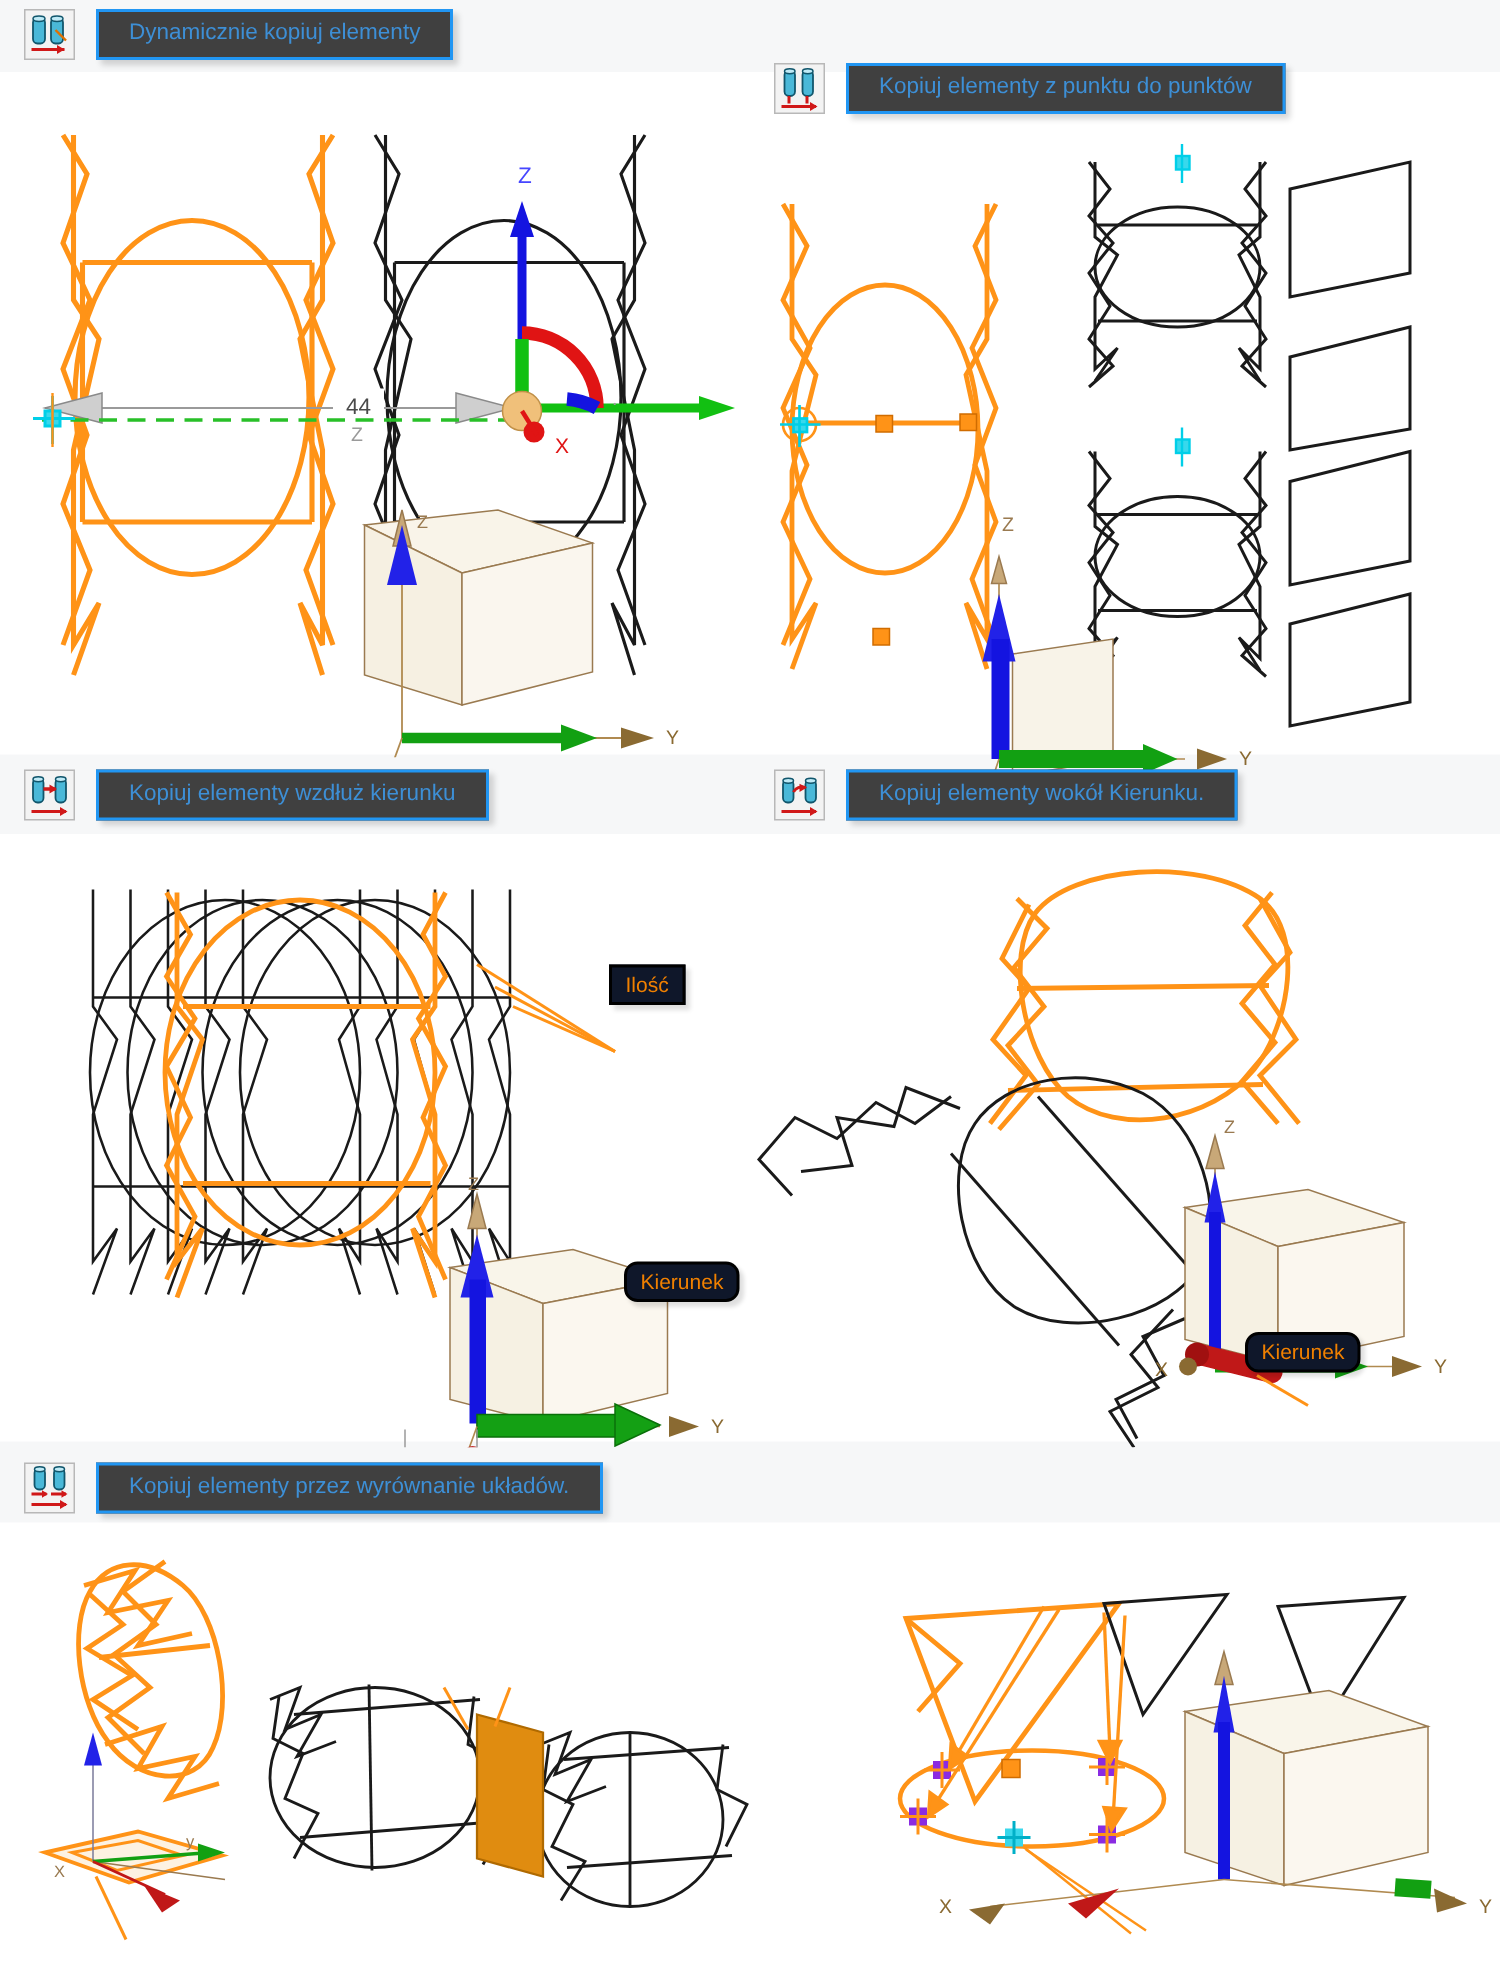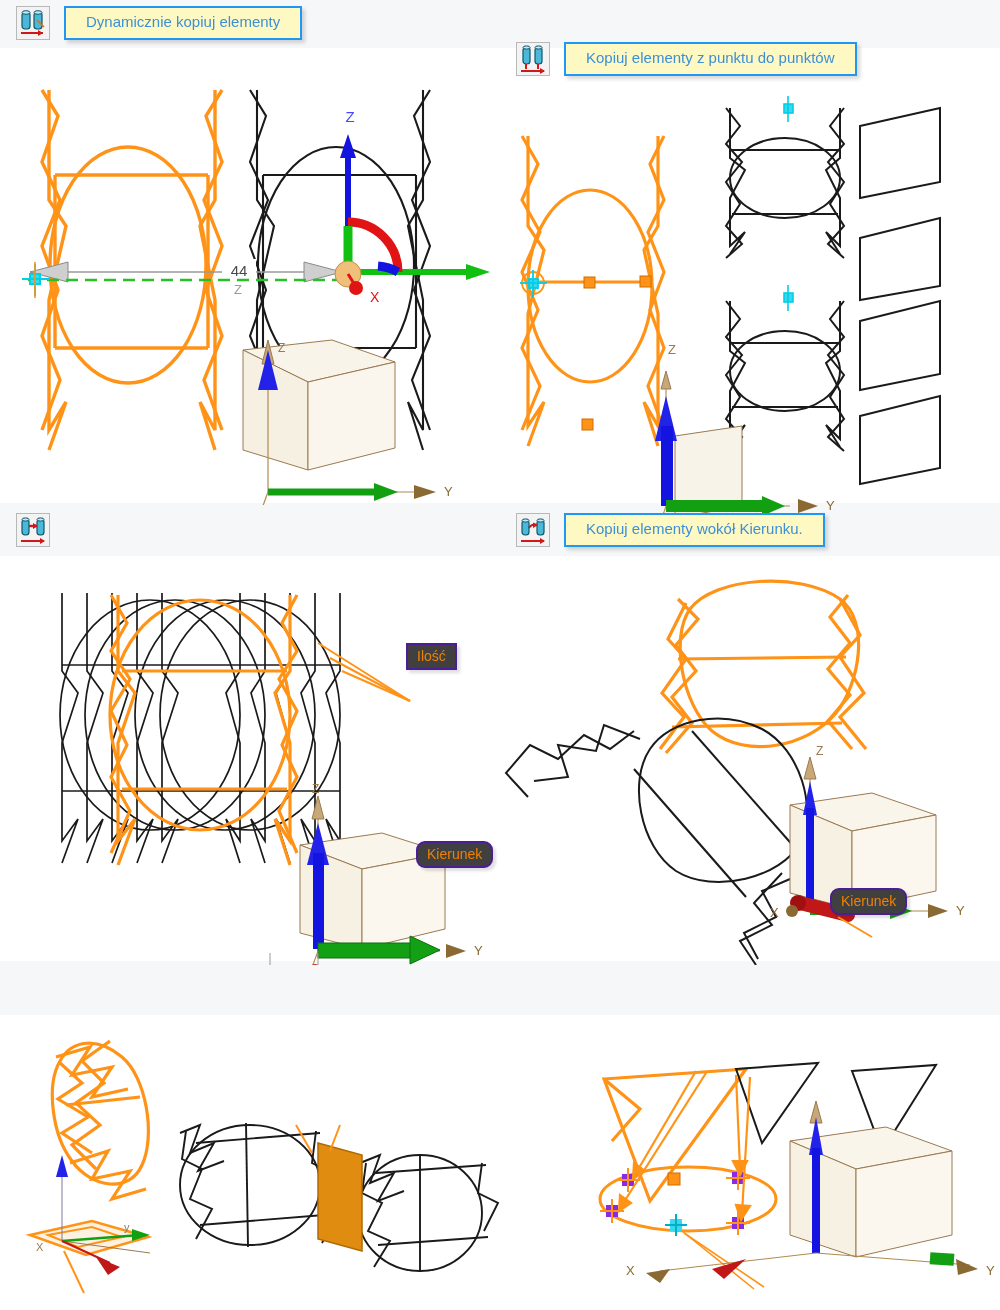--- a/index.html
+++ b/index.html
@@ -17,36 +17,36 @@
   .panel{position:absolute;}
   .panel-head{position:absolute;display:flex;align-items:center;}
   .cmd-icon{
     width:34px;height:34px;border:1px solid #b8b8b8;background:#f3f3f3;
     box-sizing:border-box;position:relative;flex:0 0 auto;
   }
   .cmd-icon svg{display:block;}
   .title-box{
     margin-left:14px;
     border:2px solid #2196f3;
-    background:#fef9c3;
+    background:#404040;
     color:#3d8fd6;
     font-size:15px;
     padding:6px 20px 7px 20px;
     box-shadow:3px 3px 4px rgba(0,0,0,.16);
     white-space:nowrap;
     line-height:1.1;
   }
   .canvas{position:absolute;overflow:hidden;}
   .canvas svg{display:block;}
   
   .callout{
     position:absolute;
-    border:2px solid #4c1d95;
+    border:2px solid #000000;
     color:#f08000;
-    background:#404040;
+    background:#0f172a;
     font-size:14px;
     padding:3px 9px 4px 9px;
     white-space:nowrap;
     box-shadow:3px 3px 3px rgba(0,0,0,.13);
     line-height:1.15;
   }
   .callout.round{border-radius:9px;font-weight:normal;}
 </style>
 </head>
 <body>
@@ -260,20 +260,21 @@
           <rect x="5" y="5" width="7" height="16" rx="3" fill="#4ab8d8" stroke="#11566c" stroke-width="1.2"></rect>
           <ellipse cx="8.5" cy="5.5" rx="3.5" ry="1.6" fill="#bfeaf6" stroke="#11566c" stroke-width="1"></ellipse>
           <rect x="20" y="5" width="7" height="16" rx="3" fill="#4ab8d8" stroke="#11566c" stroke-width="1.2"></rect>
           <ellipse cx="23.5" cy="5.5" rx="3.5" ry="1.6" fill="#bfeaf6" stroke="#11566c" stroke-width="1"></ellipse>
           <path d="M12 12 L20 12" stroke="#d01818" stroke-width="2.4"></path>
           <path d="M21 12 l-5 -3 v6 z" fill="#d01818"></path>
           <path d="M4 27 L27 27" stroke="#d01818" stroke-width="2"></path>
           <path d="M28 27 l-5 -3 v6 z" fill="#d01818"></path>
         </svg>
       </div>
+      <div class="title-box">Kopiuj elementy wzdłuż kierunku</div>
     </div>
 
     <div class="canvas" style="left:0;top:48px;width:500px;height:412px;">
       <svg width="500" height="412" viewBox="0 0 500 412">
 
         <g fill="none" stroke="#1a1a1a" stroke-width="1.7">
           <ellipse cx="150" cy="162" rx="90" ry="115"></ellipse>
           <ellipse cx="175" cy="162" rx="90" ry="115"></ellipse>
           <ellipse cx="200" cy="162" rx="90" ry="115"></ellipse>
           <ellipse cx="225" cy="162" rx="90" ry="115"></ellipse>
@@ -411,20 +412,37 @@
           <path d="M372 384 L338 364" stroke="#ff9317" stroke-width="2" fill="none"></path>
         </g>
       </svg>
     </div>
 
     <div class="callout round" style="left:330px;top:383px;">Kierunek</div>
   </div>
 
   <div class="panel" style="left:0;top:965px;width:500px;height:345px;">
 
+    <div class="panel-head" style="left:16px;top:10px;">
+      <div class="cmd-icon">
+        <svg width="32" height="32" viewBox="0 0 32 32">
+          <rect x="6" y="3" width="7" height="14" rx="3" fill="#4ab8d8" stroke="#11566c" stroke-width="1.2"></rect>
+          <ellipse cx="9.5" cy="3.5" rx="3.5" ry="1.6" fill="#bfeaf6" stroke="#11566c" stroke-width="1"></ellipse>
+          <rect x="19" y="3" width="7" height="14" rx="3" fill="#4ab8d8" stroke="#11566c" stroke-width="1.2"></rect>
+          <ellipse cx="22.5" cy="3.5" rx="3.5" ry="1.6" fill="#bfeaf6" stroke="#11566c" stroke-width="1"></ellipse>
+          <path d="M4 20 L14 20" stroke="#d01818" stroke-width="2"></path>
+          <path d="M15 20 l-4 -2.5 v5 z" fill="#d01818"></path>
+          <path d="M17 20 L27 20" stroke="#d01818" stroke-width="2"></path>
+          <path d="M28 20 l-4 -2.5 v5 z" fill="#d01818"></path>
+          <path d="M4 27 L27 27" stroke="#d01818" stroke-width="2"></path>
+          <path d="M28 27 l-5 -3 v6 z" fill="#d01818"></path>
+        </svg>
+      </div>
+      <div class="title-box">Kopiuj elementy przez wyrównanie układów.</div>
+    </div>
 
     <div class="canvas" style="left:0;top:48px;width:500px;height:297px;">
       <svg width="500" height="297" viewBox="0 0 500 297">
 
         <g fill="none" stroke="#ff9317" stroke-width="3.2">
           <path d="M60 48 C 46 72, 52 122, 72 148 C 92 176, 130 180, 142 152 C 156 122, 146 64, 122 44 C 98 24, 72 26, 60 48 Z"></path>
           <path d="M56 44 L90 34 L72 62 L112 54 L92 84 L128 76"></path>
           <path d="M60 50 L82 70 L58 86 L88 104 L62 120 L92 140"></path>
           <path d="M110 28 L82 48 L104 70 L76 90 L100 112 L72 132 L96 156"></path>
           <path d="M70 150 L108 138 L92 166 L130 158 L112 186 L146 176"></path>

